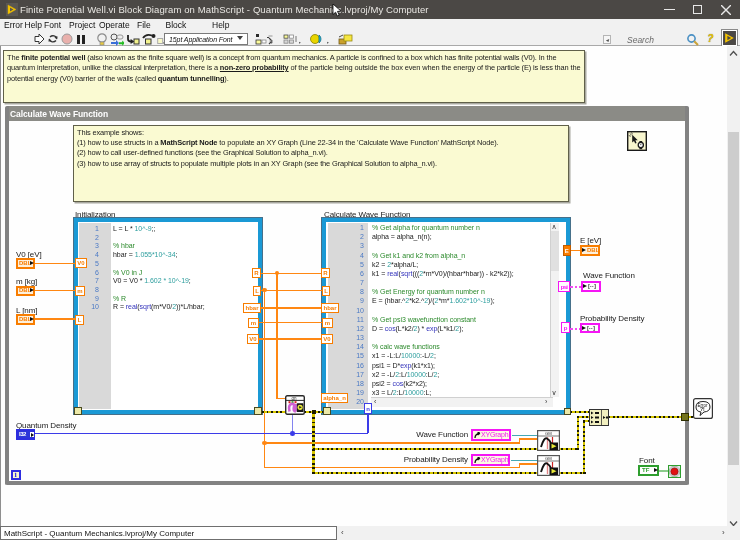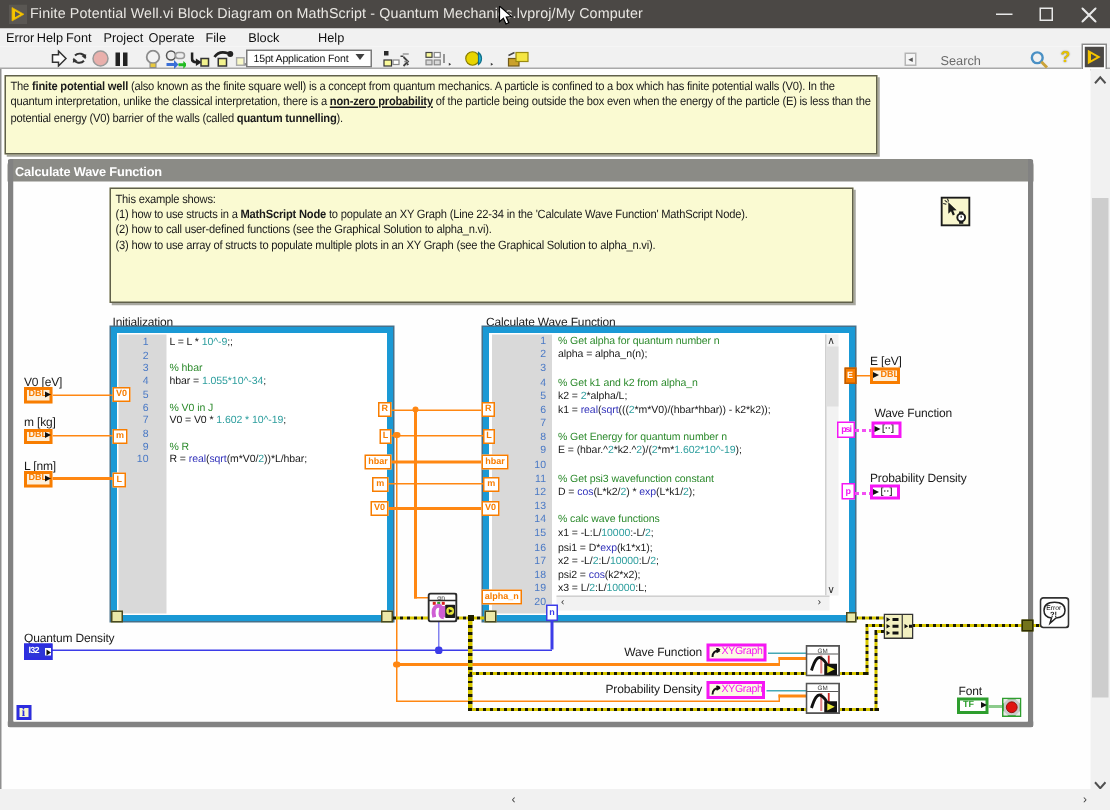--- a/index.html
+++ b/index.html
@@ -4,21 +4,21 @@
 <style>
 * { margin:0; padding:0; box-sizing:border-box; }
 html,body { width:740px; height:540px; overflow:hidden; }
 #win { position:relative; width:740px; height:540px; font-family:"Liberation Sans",sans-serif; background:#ffffff; overflow:hidden; }
 .abs { position:absolute; }
 
 #title { left:0; top:0; width:740px; height:19px; background:#4b4845; }
 #title .t { position:absolute; left:20px; top:4px; font-size:9.5px; color:#e9e7e3; letter-spacing:0.1px; }
 #menu { left:0; top:19px; width:740px; height:12px; background:#f1f1f1; }
 #menu span { position:absolute; top:1px; font-size:8.5px; color:#111; }
-#toolbar { left:0; top:31px; width:740px; height:15px; background:#f1f1f1; border-bottom:1px solid #a9a9a9; }
+#toolbar { left:0; top:31px; width:740px; height:15px; background:#f1f1f1; border-bottom:1px solid #a9a9a9;font-style:italic; }
 #diag { left:0; top:46px; width:727px; height:480px; background:#fefefe; }
 #ledge { left:0; top:46px; width:1px; height:480px; background:#8f8f8f; }
 
 #vscroll { left:727px; top:46px; width:13px; height:480px; background:#f1f1f1; }
 #vthumb { left:728px; top:132px; width:11px; height:333px; background:#cdcdcd; }
 #hrow { left:0; top:526px; width:740px; height:14px; background:#f1f1f1; }
 #status { left:0; top:526px; width:337px; height:14px; background:#fff; border:1px solid #6f6f6f; font-size:8px; color:#111; padding:2px 0 0 3px; }
 .sbtxt { font-size:8px; color:#404040; }
 
 .note { background:#fafad2; border:1px solid #60604a; box-shadow:1.5px 1.5px 0 #a8a8a0; font-size:8px; color:#1a1a1a; line-height:10.5px; }
@@ -441,15 +441,16 @@
 
   <div class="abs" id="vscroll"></div>
   <div class="abs" id="vthumb"></div>
   <svg class="abs" style="left:729px;top:50px" width="9" height="7" viewBox="0 0 9 7">
       <path d="M1,5.5 L4.5,1.5 L8,5.5" fill="none" stroke="#505050" stroke-width="1.3"></path>
     </svg>
   <svg class="abs" style="left:729px;top:520px" width="9" height="7" viewBox="0 0 9 7">
       <path d="M1,1.5 L4.5,5.5 L8,1.5" fill="none" stroke="#505050" stroke-width="1.3"></path>
     </svg>
   <div class="abs" id="hrow"></div>
+  <div class="abs" id="status">MathScript - Quantum Mechanics.lvproj/My Computer</div>
   <div class="abs sbtxt" style="left:341px;top:528px">‹</div>
   <div class="abs sbtxt" style="left:722px;top:528px">›</div>
 </div>
 
 </body></html>

